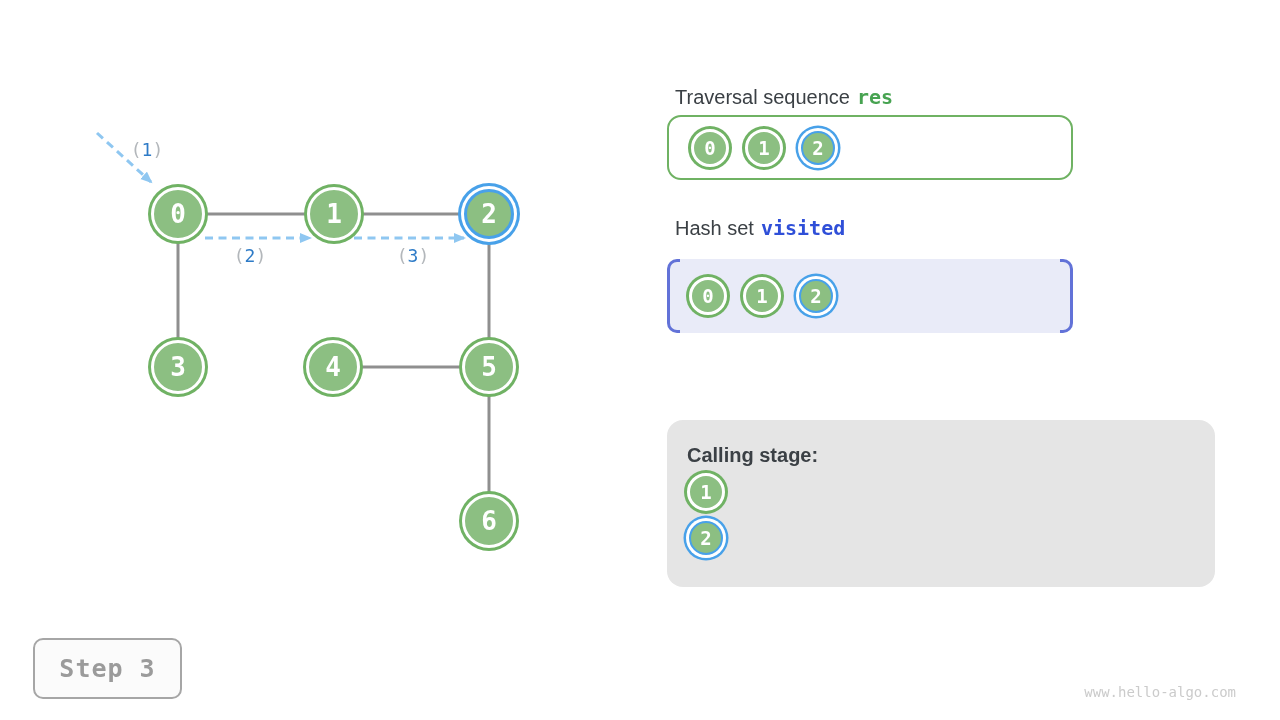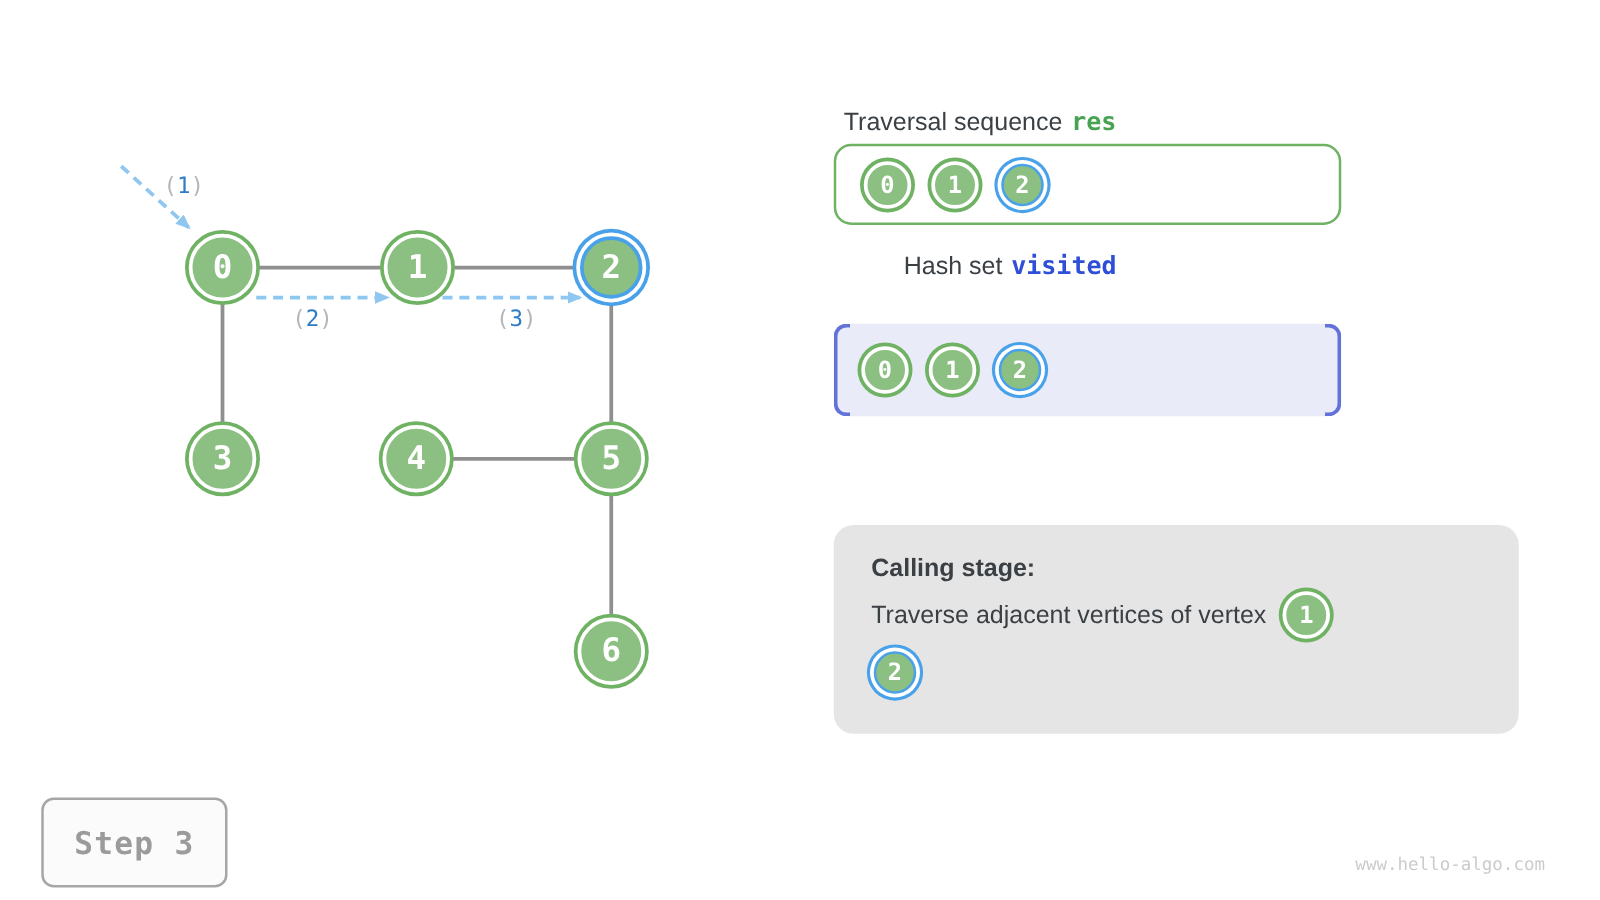--- a/index.html
+++ b/index.html
@@ -40,21 +40,21 @@
   .step-label {
     position:absolute; transform:translate(-50%,-50%);
     font-family:"DejaVu Sans Mono", monospace; font-size:18px; white-space:nowrap;
   }
   .step-label .paren { color:var(--label-paren,#B3B7BB); }
   .step-label .num   { color:var(--label-num,#2E7BC7); }
 
   
   .panel-title { position:absolute; font-size:20px; color:var(--text-dark,#3B4045); white-space:nowrap; }
   .t1 { left:675px; top:65px;margin-top:20px; }
-  .t2 { left:675px; top:200px;margin-left:48px; }
+  .t2 { left:675px; top:216px; }
   .code { font-family:"DejaVu Sans Mono", monospace; font-weight:bold; margin-left:7px; }
   .code.green { color:var(--res-code,#47A351); }
   .code.blue  { color:var(--visited-code,#2F4FD8); }
 
   .res-box {
     position:absolute; left:667px; top:115px; width:406px; height:65px;
     background:#fff; border:2px solid var(--res-box-border,#6FB263);
     border-radius:14px; box-sizing:border-box;
     display:flex; align-items:center;
   }
@@ -65,29 +65,29 @@
   }
   .bracket { position:absolute; top:0; bottom:0; width:13px; box-sizing:border-box; }
   .bracket.l { left:0;  border:3px solid var(--visited-bracket,#6272D8); border-right:none; border-radius:10px 0 0 10px; }
   .bracket.r { right:0; border:3px solid var(--visited-bracket,#6272D8); border-left:none;  border-radius:0 10px 10px 0; }
 
   .items { display:flex; align-items:center; gap:16px; padding-left:22px; }
 
   .calling-box {
     position:absolute; left:667px; top:420px; width:548px; height:167px;
     background:var(--calling-bg,#E5E5E5); border-radius:16px;
-    box-sizing:border-box; padding:21px 30px;
+    box-sizing:border-box; padding:21px 20px;
     color:var(--text-dark,#34383C);
   }
   .calling-title { font-size:20px; font-weight:bold; height:28px; display:flex; align-items:center; }
   .calling-line  { display:flex; align-items:center; gap:13px; font-size:20px; height:46px; }
 
   
   .step-box {
-    position:absolute; left:33px; top:638px; width:149px; height:72px;
+    position:absolute; left:33px; top:638px; width:149px; height:61px;
     background:#FBFBFB; border:2px solid #A6A6A6; border-radius:10px;
     box-sizing:border-box;
     display:flex; align-items:center; justify-content:center;
     font-family:"DejaVu Sans Mono", monospace; font-weight:bold;
     font-size:25px; color:var(--step-text,#9B9B9B); letter-spacing:1px;
   }
   .watermark {
     position:absolute; right:44px; bottom:20px;
     font-family:"DejaVu Sans Mono", monospace; font-size:14px;
     color:var(--watermark,#CBCBCB);
@@ -154,21 +154,20 @@
     <div class="items" id="visited-items">
         <div class="node s">0</div>
         <div class="node s">1</div>
         <div class="node s hl">2</div>
       </div>
   </div>
 
   <div class="calling-box">
     <div class="calling-title">Calling stage:</div>
     <div class="calling-line">
-      <span>Traverse adjacent vertices of vertex</span>
       <span>
           <div class="node s">1</div>
         </span>
     </div>
     <div class="calling-line">
       <span>
           <div class="node s hl">2</div>
         </span>
     </div>
   </div>

